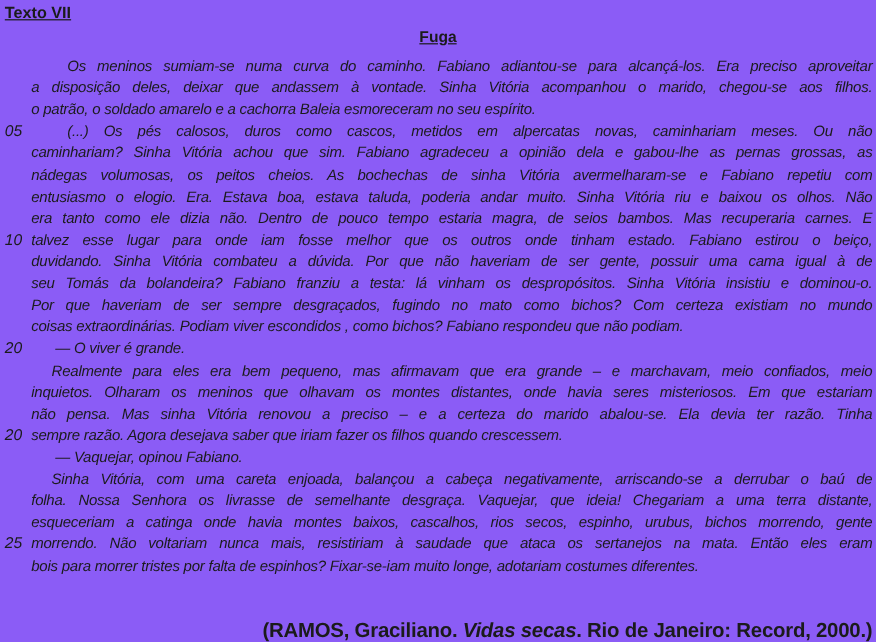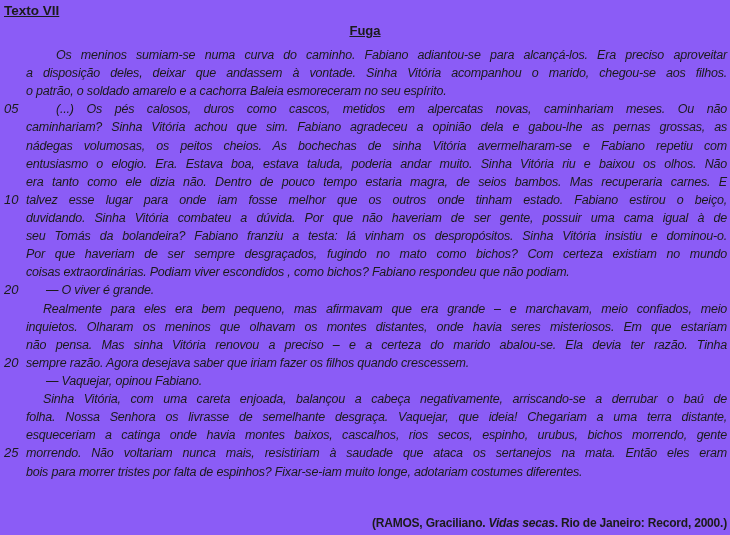--- a/index.html
+++ b/index.html
@@ -37,21 +37,21 @@
   .line.is{text-indent:17px;}
   .line.id{text-indent:20px;}
   .line.end{text-align:center;text-align-last:left;}
   .num{
     position:absolute;left:4px;top:0;
     text-indent:0;letter-spacing:0;
     font-size:13px;color:#1b1b1b;
   }
   .citation{
     position:absolute;right:3px;top:516px;
-    font-size:12px;font-weight:bold;letter-spacing:-0.2px;
+    font-size:17px;font-weight:bold;letter-spacing:-0.2px;
     white-space:nowrap;
   }
   .citation .work{font-style:italic;}
 </style>
 </head>
 <body>
 
 <div class="page">
 
   <div class="texto-label">Texto VII</div>

